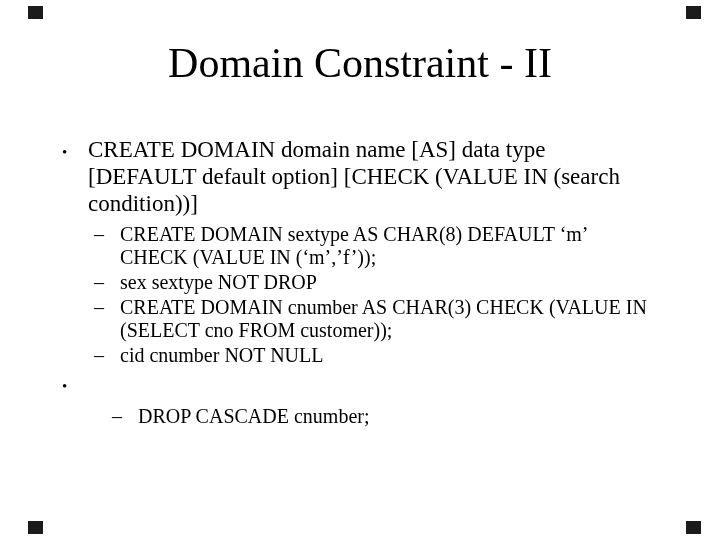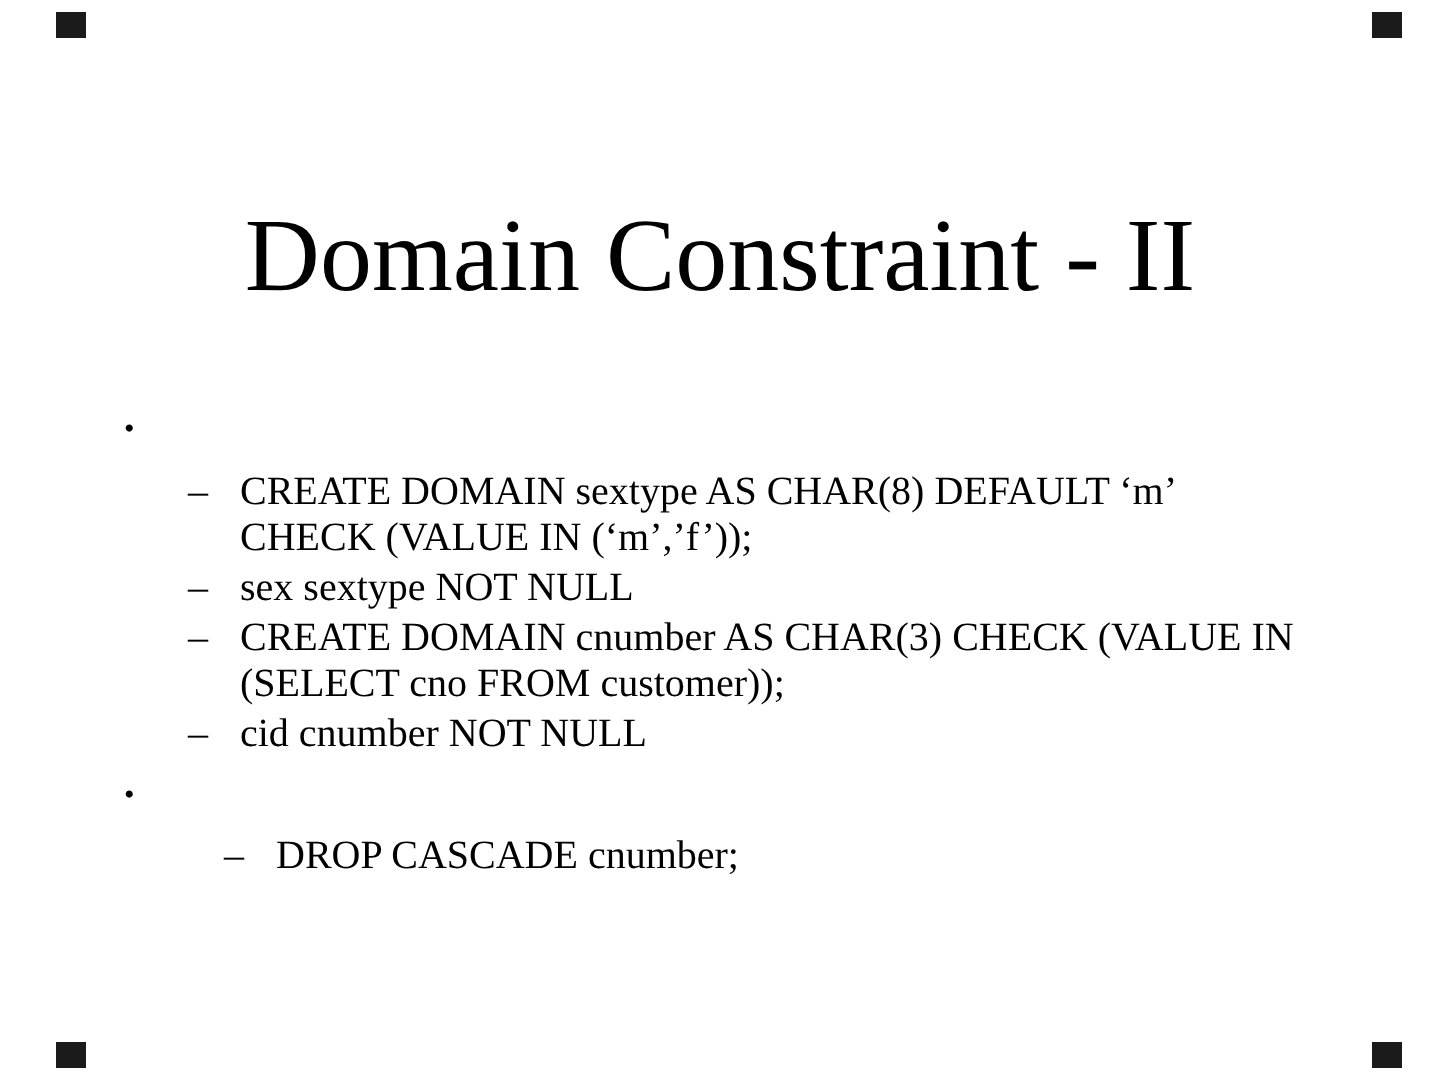--- a/index.html
+++ b/index.html
@@ -21,23 +21,23 @@
     width: 15px;
     height: 13px;
     background: #1b1b1b;
   }
   .corner-tl { left: 28px; top: 6px; }
   .corner-tr { right: 19px; top: 6px; }
   .corner-bl { left: 28px; bottom: 6px; }
   .corner-br { right: 19px; bottom: 6px; }
 
   .title {
-    padding-top: 106px;
+    padding-top: 40px;
     text-align: center;
-    font-size: 52px;
+    font-size: 42px;
     line-height: 46px;
     font-weight: normal;
     white-space: nowrap;
   }
   .content {
     margin-top: 50px;
   }
   .item {
     display: flex;
     align-items: baseline;
@@ -81,31 +81,34 @@
   <div class="corner-mark corner-tr"></div>
   <div class="corner-mark corner-bl"></div>
   <div class="corner-mark corner-br"></div>
 
   <div class="title">Domain Constraint - II</div>
 
   <div class="content">
 
     <div class="item l1">
       <span class="marker">•</span>
+      <span class="text">CREATE DOMAIN domain name [AS] data type
+[DEFAULT default option] [CHECK (VALUE IN (search
+condition))]</span>
     </div>
 
     <div class="item l2 first-sub">
       <span class="marker">–</span>
       <span class="text">CREATE DOMAIN sextype AS CHAR(8) DEFAULT ‘m’
 CHECK (VALUE IN (‘m’,’f’));</span>
     </div>
 
     <div class="item l2">
       <span class="marker">–</span>
-      <span class="text">sex sextype NOT NULL</span>
+      <span class="text">sex sextype NOT DROP</span>
     </div>
 
     <div class="item l2">
       <span class="marker">–</span>
       <span class="text">CREATE DOMAIN cnumber AS CHAR(3) CHECK (VALUE IN
 (SELECT cno FROM customer));</span>
     </div>
 
     <div class="item l2">
       <span class="marker">–</span>

